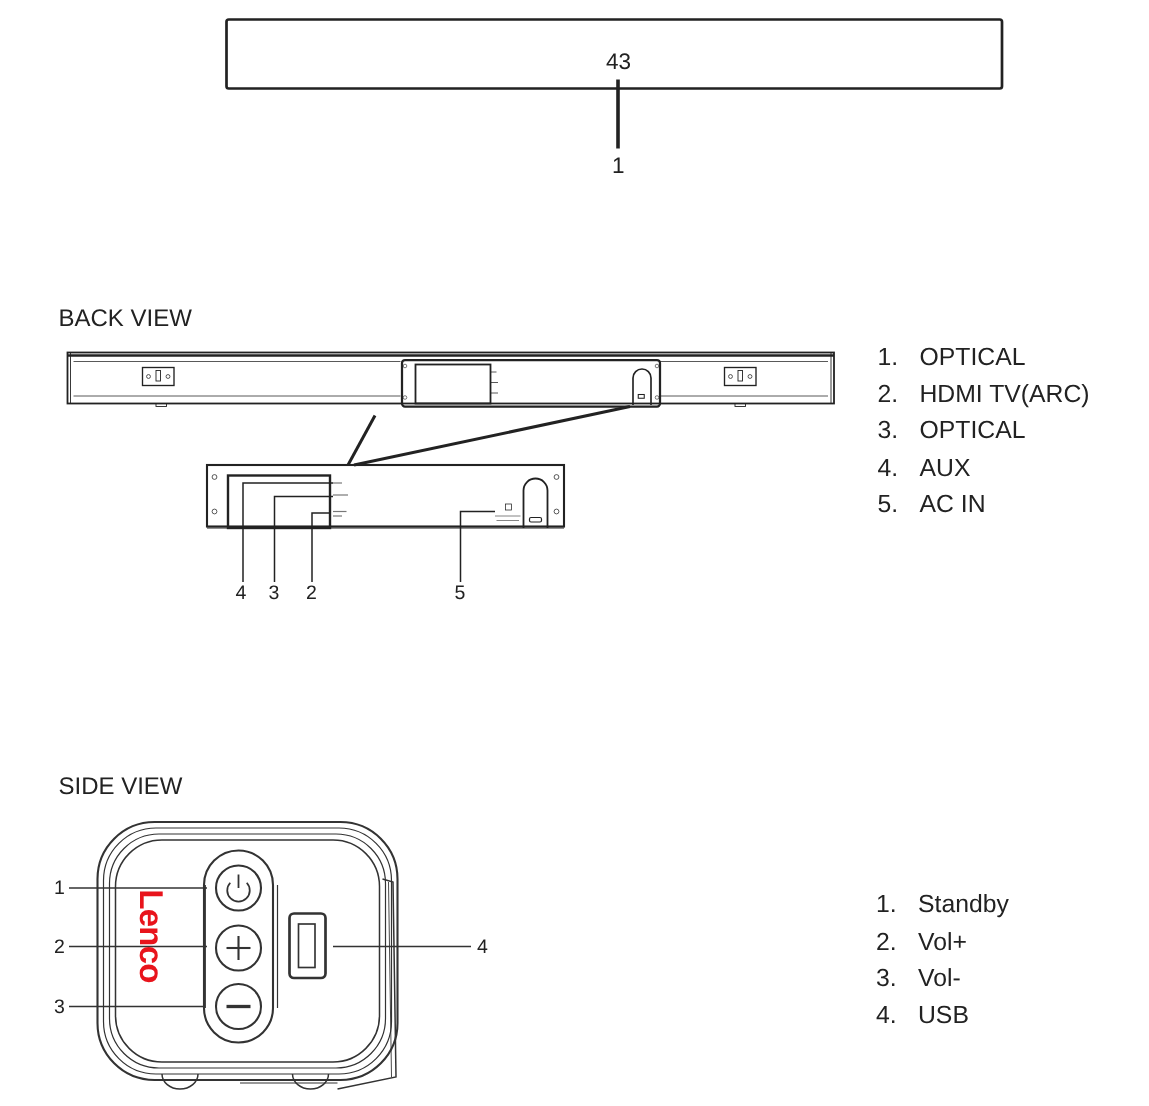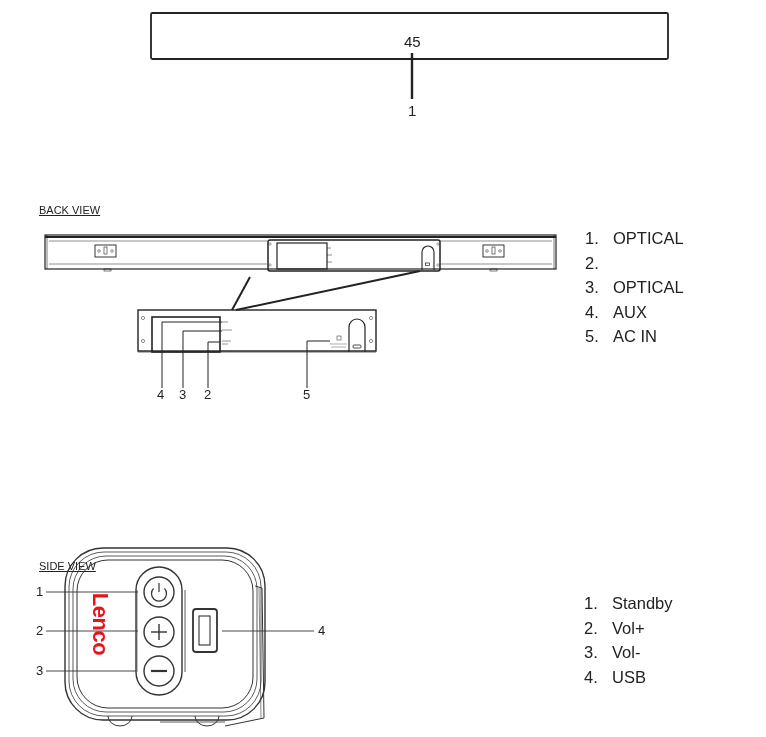--- a/index.html
+++ b/index.html
@@ -1,19 +1,19 @@
 <!DOCTYPE html>
 <html><head>
   <meta charset="utf-8">
   <style>
     html, body { margin:0; padding:0; background:#ffffff; }
     body { width:766px; height:737px; position:relative; overflow:hidden;
            font-family:"Liberation Sans", sans-serif; color:#222; }
     .abs { position:absolute; }
-    .heading { font-size:11px; color:#222;text-decoration:underline; }
+    .heading { font-size:16px; color:#222; }
     .legend { font-size:16.5px; line-height:24.5px; color:#222; }
     .legend .row { display:flex; }
     .legend .num { width:28px; }
     .legend-side .row { line-height:24.5px; }
     .callout { font-size:13px; color:#222; }
     .display-text { font-size:15px; color:#222; }
     svg { position:absolute; left:0; top:0; }
   </style>
 </head>
 <body>
@@ -119,53 +119,54 @@
     <rect x="193" y="609" width="24" height="43" rx="3" stroke-width="1.8"></rect>
     <rect x="199" y="616" width="11" height="29" stroke-width="1.1"></rect>
 
     <line x1="46" y1="592" x2="138" y2="592" stroke-width="0.9"></line>
     <line x1="46" y1="631" x2="138" y2="631" stroke-width="0.9"></line>
     <line x1="46" y1="671" x2="136" y2="671" stroke-width="0.9"></line>
     <line x1="222" y1="631" x2="314" y2="631" stroke-width="0.9"></line>
   </g>
 </svg>
 
-<div class="abs display-text" style="left:404px; top:33px;">45</div>
+<div class="abs display-text" style="left:404px; top:33px;">43</div>
 <div class="abs callout" style="left:408px; top:102px; font-size:15px;">1</div>
 
 <div class="abs heading" style="left:39px; top:204px;">BACK VIEW</div>
 
 <div class="abs callout" style="left:157px; top:387px;">4</div>
 <div class="abs callout" style="left:179px; top:387px;">3</div>
 <div class="abs callout" style="left:204px; top:387px;">2</div>
 <div class="abs callout" style="left:303px; top:387px;">5</div>
 
 <div class="abs legend" style="left:585px; top:226px;">
   <div class="row">
       <span class="num">1.</span>
       <span>OPTICAL</span>
     </div>
   <div class="row">
       <span class="num">2.</span>
+      <span>HDMI TV(ARC)</span>
     </div>
   <div class="row">
       <span class="num">3.</span>
       <span>OPTICAL</span>
     </div>
   <div class="row">
       <span class="num">4.</span>
       <span>AUX</span>
     </div>
   <div class="row">
       <span class="num">5.</span>
       <span>AC IN</span>
     </div>
 </div>
 
-<div class="abs heading" style="left:39px; top:516px;margin-top:44px;">SIDE VIEW</div>
+<div class="abs heading" style="left:39px; top:516px;">SIDE VIEW</div>
 
 <div class="abs" style="left:96px; top:624px; width:0; height:0;">
   <div style="position:absolute; left:-36px; top:-12px; width:80px; text-align:center; transform:rotate(90deg); font-weight:bold; font-size:22px; color:#e8141c; letter-spacing:-0.5px; line-height:24px;">Lenco</div>
 </div>
 
 <div class="abs callout" style="left:36px; top:584px;">1</div>
 <div class="abs callout" style="left:36px; top:623px;">2</div>
 <div class="abs callout" style="left:36px; top:663px;">3</div>
 <div class="abs callout" style="left:318px; top:623px;">4</div>
 

